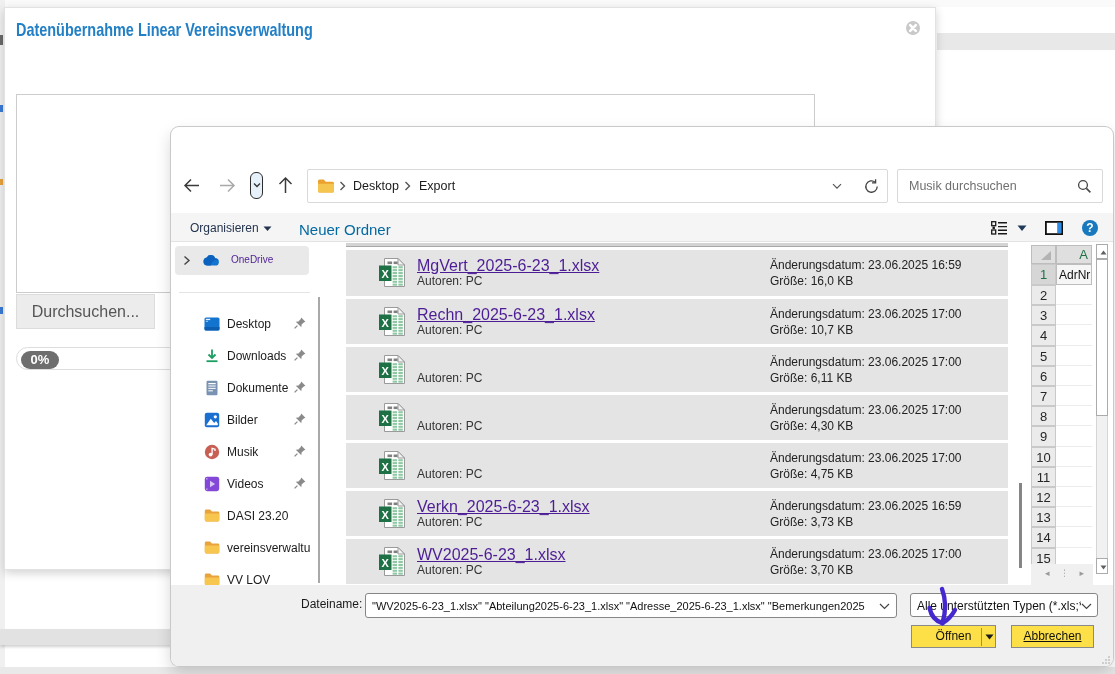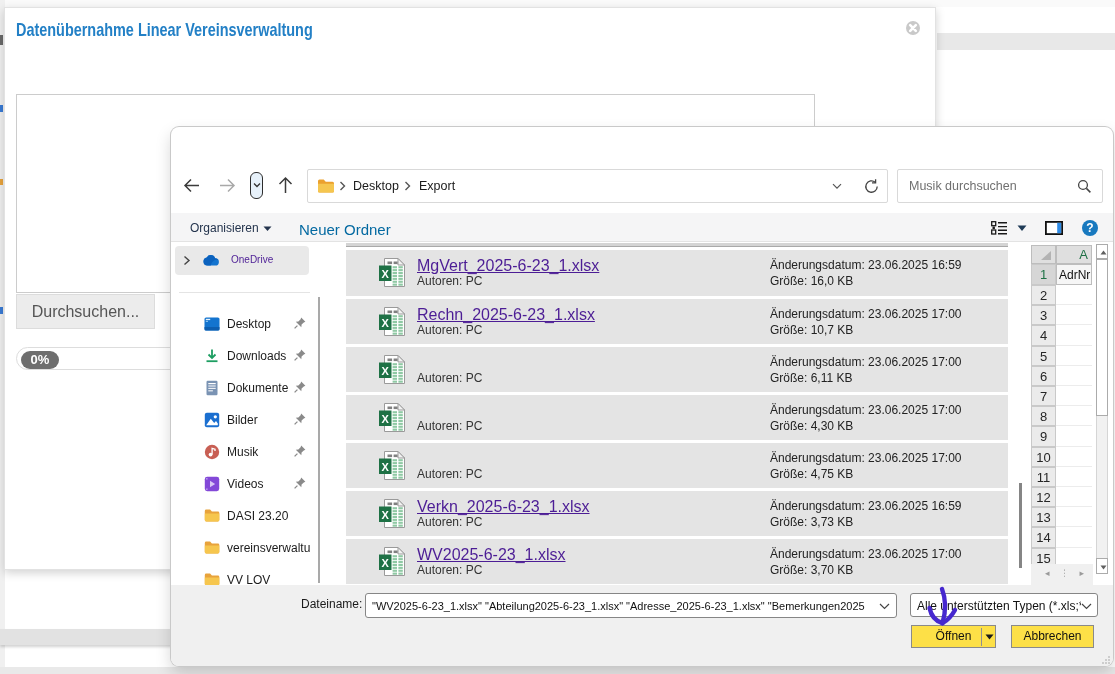--- a/index.html
+++ b/index.html
@@ -526,21 +526,21 @@
         <svg class="abs" style="left:170px;top:9px;" width="11" height="7" viewBox="0 0 11 7">
             <path d="M1 1 L5.5 5.5 L10 1" stroke="#444" stroke-width="1.2" fill="none"></path>
           </svg>
       </div>
       <div class="wbtn" style="left:740px;width:85px;line-height:21px;">Öffnen
         <div class="abs" style="left:69px;top:2px;width:1px;height:18px;background:#8f8f8f;"></div>
         <svg class="abs" style="left:73px;top:8px;" width="9" height="6" viewBox="0 0 9 6">
             <path d="M0.5 0.5 L4.5 5.5 L8.5 0.5z" fill="#1a1a1a"></path>
           </svg>
       </div>
-      <div class="wbtn" style="left:840px;width:83px;line-height:21px;">Abbrechen</div>
+      <div class="wbtn" style="left:840px;width:83px;line-height:21px;text-decoration:underline;">Abbrechen</div>
       <svg class="abs" style="left:931px;top:71px;" width="8" height="8" viewBox="0 0 8 8">
         <circle cx="7" cy="1" r="0.9" fill="#bdbdbd"></circle>
           <circle cx="7" cy="4" r="0.9" fill="#bdbdbd"></circle>
           <circle cx="7" cy="7" r="0.9" fill="#bdbdbd"></circle>
         <circle cx="4" cy="4" r="0.9" fill="#bdbdbd"></circle>
           <circle cx="4" cy="7" r="0.9" fill="#bdbdbd"></circle>
           <circle cx="1" cy="7" r="0.9" fill="#bdbdbd"></circle>
       </svg>
     </div>
   </div>

